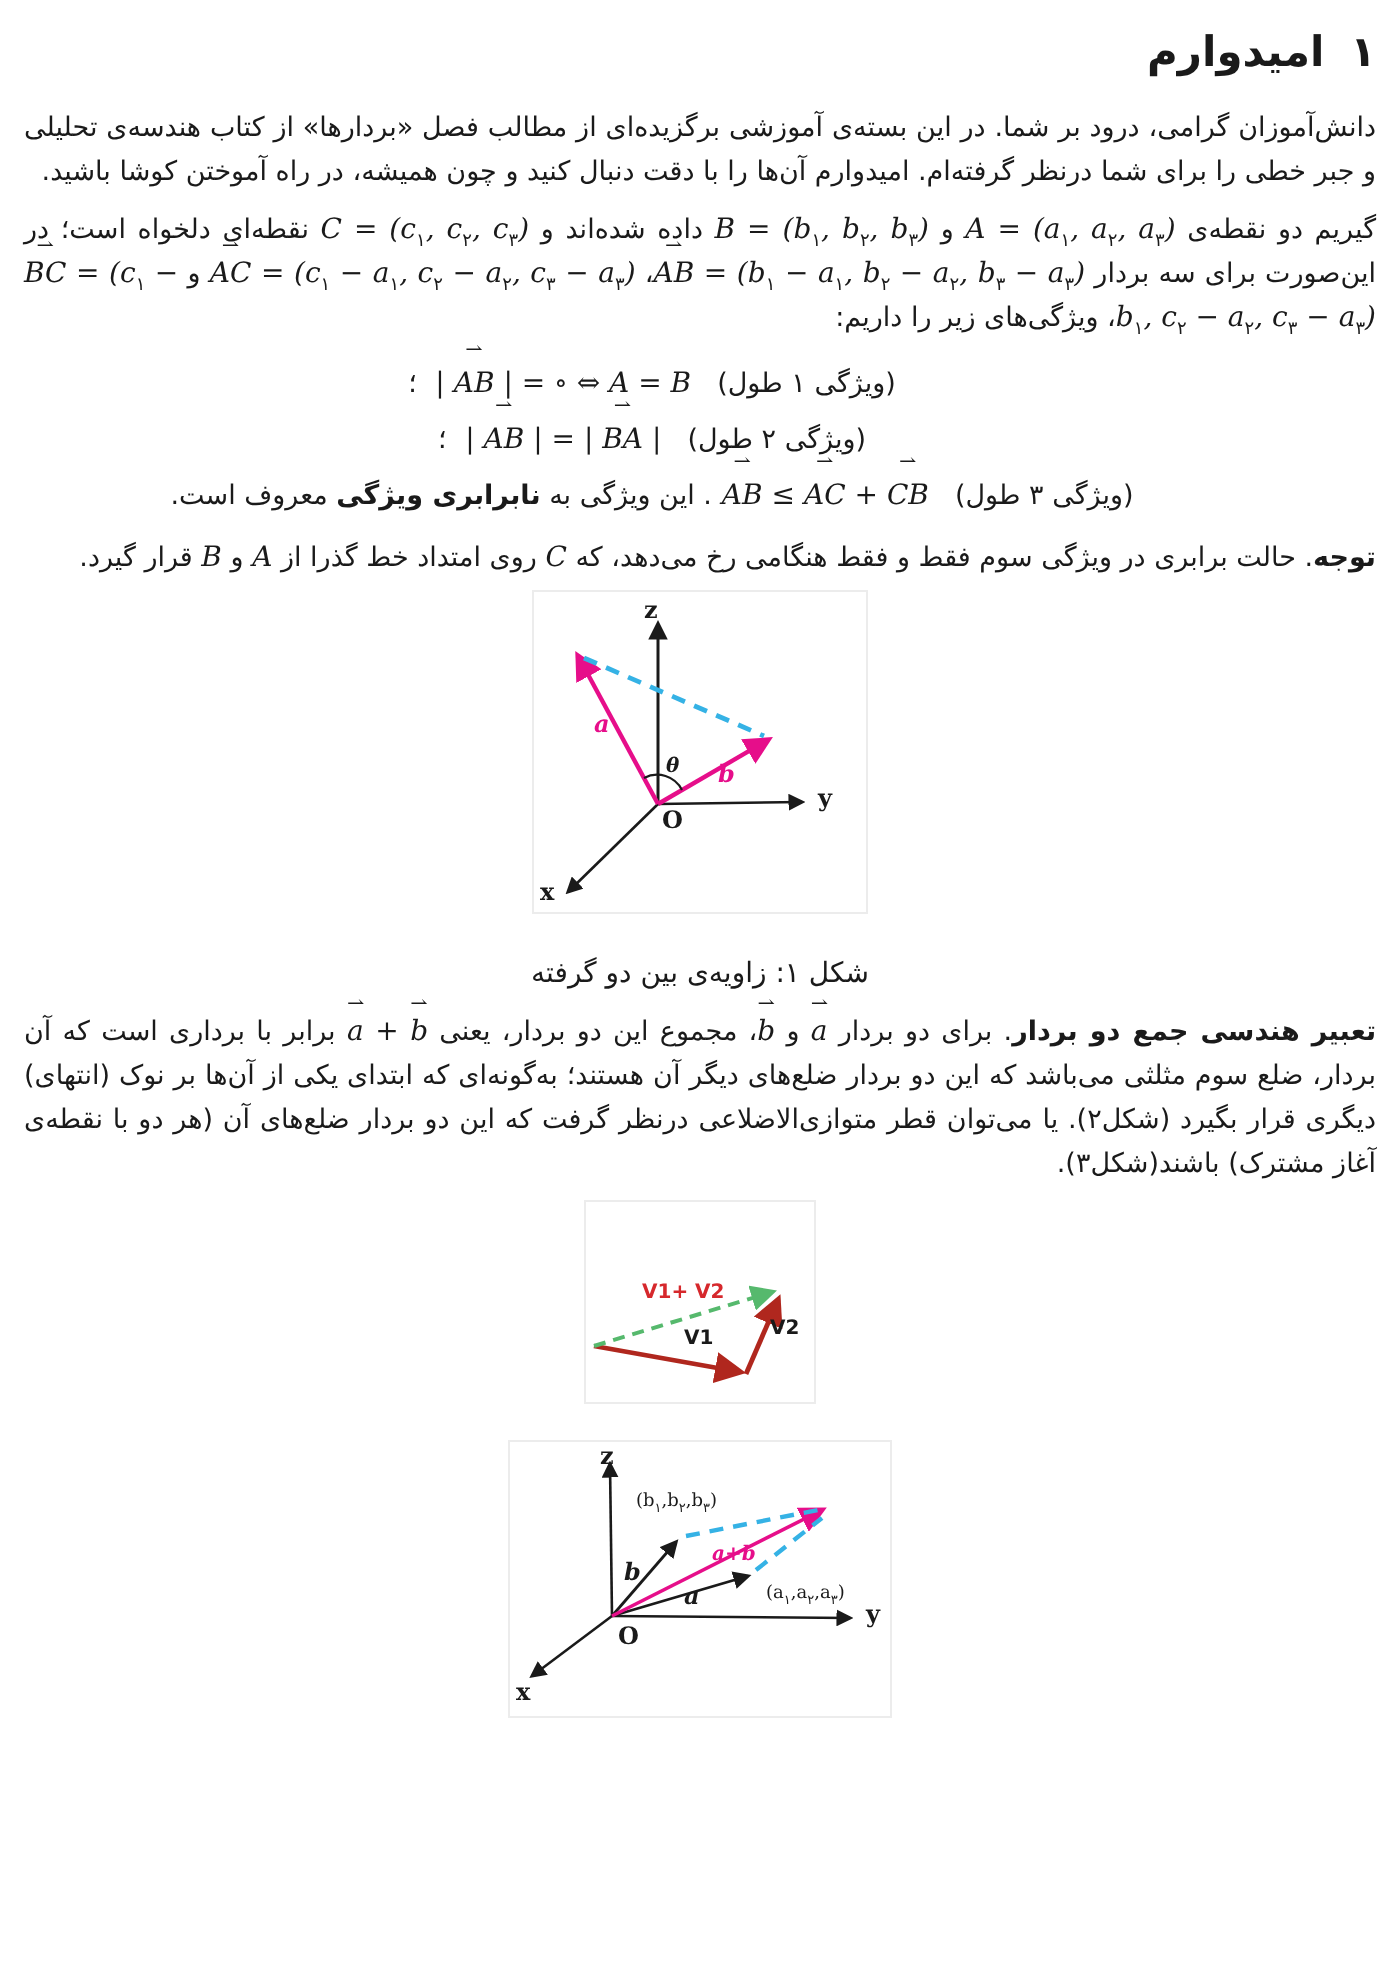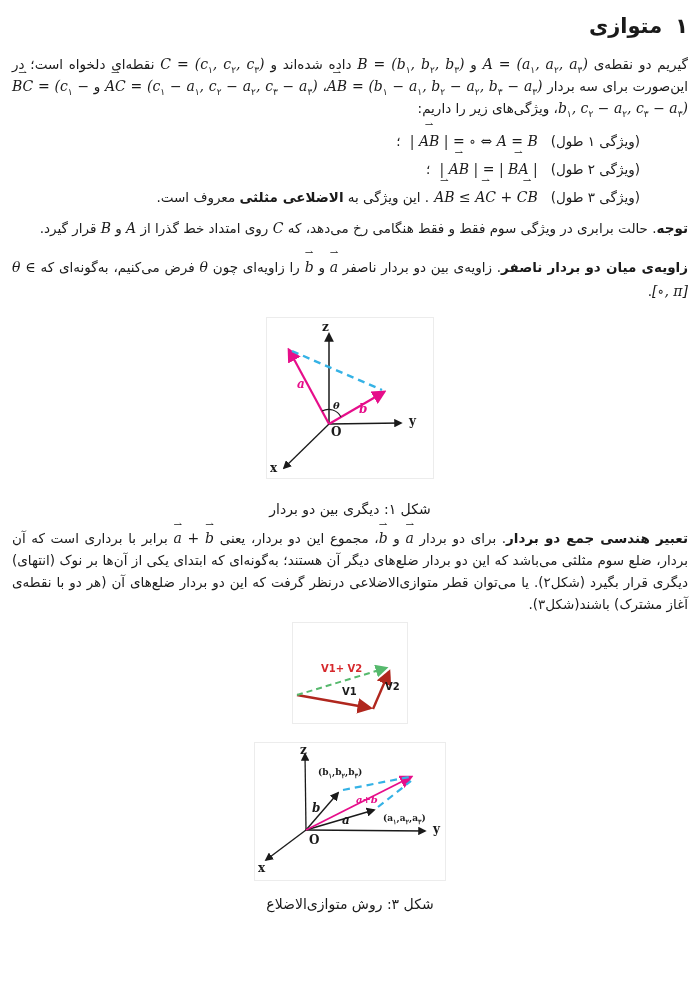--- a/index.html
+++ b/index.html
@@ -15,64 +15,64 @@
   p{margin:0 0 7px;text-align:justify;line-height:22px;}
   p.points{margin-bottom:2px;}
   .math{font-family:"DejaVu Serif",serif;font-style:italic;font-size:14px;}
   .math sub{font-size:9px;font-style:normal;line-height:0;}
   .vec{position:relative;display:inline-block;}
   .vec::before{
     content:"⇀";position:absolute;left:0;right:0;top:-0.78em;
     font-size:10.5px;font-style:normal;text-align:center;line-height:1;
   }
   .props{margin:8px 0 5px;}
-  .prop{text-align:right;padding-left:0;padding-right:48px;line-height:28px;}
+  .prop{text-align:center;padding-left:0;padding-right:48px;line-height:28px;}
   .prop .math{margin-right:13px;margin-left:5px;}
-  p.note{margin-bottom:15px;line-height:24px;}
+  p.note{margin-bottom:3px;line-height:24px;}
   p.angle{margin-bottom:14px;line-height:24px;}
   .fig{position:relative;margin:0 auto;background:#fff;border:1px solid #ececec;}
   #fig1{width:166px;height:160px;margin-top:4px;}
   #fig2{width:114px;height:100px;}
   #fig3{width:190px;height:137px;margin-top:18px;}
   .fig svg{position:absolute;left:0;top:0;}
   .lbl{position:absolute;font-family:"DejaVu Serif",serif;font-weight:bold;
        font-size:12px;line-height:1;white-space:nowrap;}
   .lbl.it{font-style:italic;}
   .lbl.mag{color:#e60e8a;}
   .lbl.small{font-size:10px;}
   .lbl.sans{font-family:"DejaVu Sans",sans-serif;font-size:10px;font-style:normal;}
   .lbl.red{color:#d6282c;}
-  .lbl.pt .math{font-size:9px;font-style:normal;font-weight:bold;}
+  .lbl.pt .math{font-size:9px;font-style:normal;font-weight:normal;}
   .lbl.pt .math sub{font-size:6.5px;}
   .caption{text-align:center;margin:20px 0 8px;font-size:14px;line-height:20px;}
   .caption.c2{margin-top:14px;}
   .caption.c3{margin-top:13px;}
 </style>
 </head>
 <body>
 
 <div class="page">
 
   <h1 class="section">
     <span>۱</span>
-    <span>متوازی</span>
+    <span>امیدوارم</span>
   </h1>
 
+  <p class="intro">دانش‌آموزان گرامی، درود بر شما. در این بسته‌ی آموزشی برگزیده‌ای از مطالب فصل «بردارها» از کتاب هندسه‌ی تحلیلی و جبر خطی را برای شما درنظر گرفته‌ام. امیدوارم آن‌ها را با دقت دنبال کنید و چون همیشه، در راه آموختن کوشا باشید.</p>
 
   <p class="points">گیریم دو نقطه‌ی <span class="math" dir="ltr">A = (a<sub>۱</sub>, a<sub>۲</sub>, a<sub>۳</sub>)</span> و <span class="math" dir="ltr">B = (b<sub>۱</sub>, b<sub>۲</sub>, b<sub>۳</sub>)</span> داده شده‌اند و <span class="math" dir="ltr">C = (c<sub>۱</sub>, c<sub>۲</sub>, c<sub>۳</sub>)</span> نقطه‌ای دلخواه است؛ در این‌صورت برای سه بردار <span class="math" dir="ltr"><span class="vec">AB</span> = (b<sub>۱</sub> − a<sub>۱</sub>, b<sub>۲</sub> − a<sub>۲</sub>, b<sub>۳</sub> − a<sub>۳</sub>)</span>، <span class="math" dir="ltr"><span class="vec">AC</span> = (c<sub>۱</sub> − a<sub>۱</sub>, c<sub>۲</sub> − a<sub>۲</sub>, c<sub>۳</sub> − a<sub>۳</sub>)</span> و <span class="math" dir="ltr"><span class="vec">BC</span> = (c<sub>۱</sub> − b<sub>۱</sub>, c<sub>۲</sub> − a<sub>۲</sub>, c<sub>۳</sub> − a<sub>۳</sub>)</span>، ویژگی‌های زیر را داریم:</p>
 
   <div class="props">
     <div class="prop">(ویژگی ۱ طول)<span class="math" dir="ltr">| <span class="vec">AB</span> | = ∘ ⇔ A = B</span> ؛</div>
     <div class="prop">(ویژگی ۲ طول)<span class="math" dir="ltr">| <span class="vec">AB</span> | = | <span class="vec">BA</span> |</span> ؛</div>
-    <div class="prop">(ویژگی ۳ طول)<span class="math" dir="ltr"><span class="vec">AB</span> ≤ <span class="vec">AC</span> + <span class="vec">CB</span></span>. این ویژگی به <b>الاضلاعی مثلثی</b> معروف است.</div>
+    <div class="prop">(ویژگی ۳ طول)<span class="math" dir="ltr"><span class="vec">AB</span> ≤ <span class="vec">AC</span> + <span class="vec">CB</span></span>. این ویژگی به <b>نابرابری ویژگی</b> معروف است.</div>
   </div>
 
   <p class="note"><b>توجه</b>. حالت برابری در ویژگی سوم فقط و فقط هنگامی رخ می‌دهد، که <span class="math" dir="ltr">C</span> روی امتداد خط گذرا از <span class="math" dir="ltr">A</span> و <span class="math" dir="ltr">B</span> قرار گیرد.</p>
 
-  <p class="angle"><b>زاویه‌ی میان دو بردار ناصفر</b>. زاویه‌ی بین دو بردار ناصفر <span class="math" dir="ltr"><span class="vec">a</span></span> و <span class="math" dir="ltr"><span class="vec">b</span></span> را زاویه‌ای چون <span class="math" dir="ltr">θ</span> فرض می‌کنیم، به‌گونه‌ای که <span class="math" dir="ltr">θ ∈ [∘, π]</span>.</p>
 
   <div class="fig" id="fig1">
     <svg width="166" height="160" viewBox="0 0 166 160">
       <defs>
         <marker id="f1A" viewBox="0 0 10 10" refX="8" refY="5" markerWidth="6.5" markerHeight="6.5" orient="auto">
             <path d="M0,0 L10,5 L0,10 z" fill="#1a1a1a"></path>
           </marker>
         <marker id="f1M" viewBox="0 0 10 10" refX="8" refY="5" markerWidth="6.5" markerHeight="6.5" orient="auto">
             <path d="M0,0 L10,5 L0,10 z" fill="#e60e8a"></path>
           </marker>
@@ -86,21 +86,21 @@
       <path d="M 55 93 A 14 14 0 0 1 74 99" fill="none" stroke="#1a1a1a" stroke-width="1.1"></path>
     </svg>
     <span class="lbl" style="left:55px;top:3px;">z</span>
     <span class="lbl" style="left:142px;top:97px;">y</span>
     <span class="lbl" style="left:3px;top:144px;">x</span>
     <span class="lbl" style="left:64px;top:108px;">O</span>
     <span class="lbl it mag" style="left:30px;top:60px;">a</span>
     <span class="lbl it mag" style="left:92px;top:85px;">b</span>
     <span class="lbl it small" style="left:66px;top:83px;">θ</span>
   </div>
-  <div class="caption">شکل ۱: دیگر‌ی بین دو بردار</div>
+  <div class="caption">شکل ۱: زاویه‌ی بین دو گرفته</div>
 
   <p class="addition"><b>تعبیر هندسی جمع دو بردار</b>. برای دو بردار <span class="math" dir="ltr"><span class="vec">a</span></span> و <span class="math" dir="ltr"><span class="vec">b</span></span>، مجموع این دو بردار، یعنی <span class="math" dir="ltr"><span class="vec">a</span> + <span class="vec">b</span></span> برابر با برداری است که آن بردار، ضلع سوم مثلثی می‌باشد که این دو بردار ضلع‌های دیگر آن هستند؛ به‌گونه‌ای که ابتدای یکی از آن‌ها بر نوک (انتهای) دیگری قرار بگیرد (شکل۲). یا می‌توان قطر متوازی‌الاضلاعی درنظر گرفت که این دو بردار ضلع‌های آن (هر دو با نقطه‌ی آغاز مشترک) باشند(شکل۳).</p>
 
   <div class="fig" id="fig2">
     <svg width="114" height="100" viewBox="0 0 114 100">
       <defs>
         <marker id="f2R" viewBox="0 0 10 10" refX="8" refY="5" markerWidth="6.5" markerHeight="6.5" orient="auto">
             <path d="M0,0 L10,5 L0,10 z" fill="#b0271e"></path>
           </marker>
         <marker id="f2G" viewBox="0 0 10 10" refX="8" refY="5" markerWidth="6.5" markerHeight="6.5" orient="auto">
@@ -138,15 +138,14 @@
     <span class="lbl" style="left:45px;top:1px;">z</span>
     <span class="lbl" style="left:178px;top:80px;">y</span>
     <span class="lbl" style="left:3px;top:119px;">x</span>
     <span class="lbl" style="left:54px;top:91px;">O</span>
     <span class="lbl it" style="left:57px;top:59px;">b</span>
     <span class="lbl it" style="left:87px;top:71px;">a</span>
     <span class="lbl it mag small" style="left:101px;top:52px;text-align:right;">a+b</span>
     <span class="lbl pt" style="left:63px;top:22px;"><span class="math" dir="ltr">(b<sub>۱</sub>,b<sub>۲</sub>,b<sub>۳</sub>)</span></span>
     <span class="lbl pt" style="left:128px;top:68px;"><span class="math" dir="ltr">(a<sub>۱</sub>,a<sub>۲</sub>,a<sub>۳</sub>)</span></span>
   </div>
-  <div class="caption c3">شکل ۳: روش متوازی‌الاضلاع</div>
 
 </div>
 
 </body></html>

